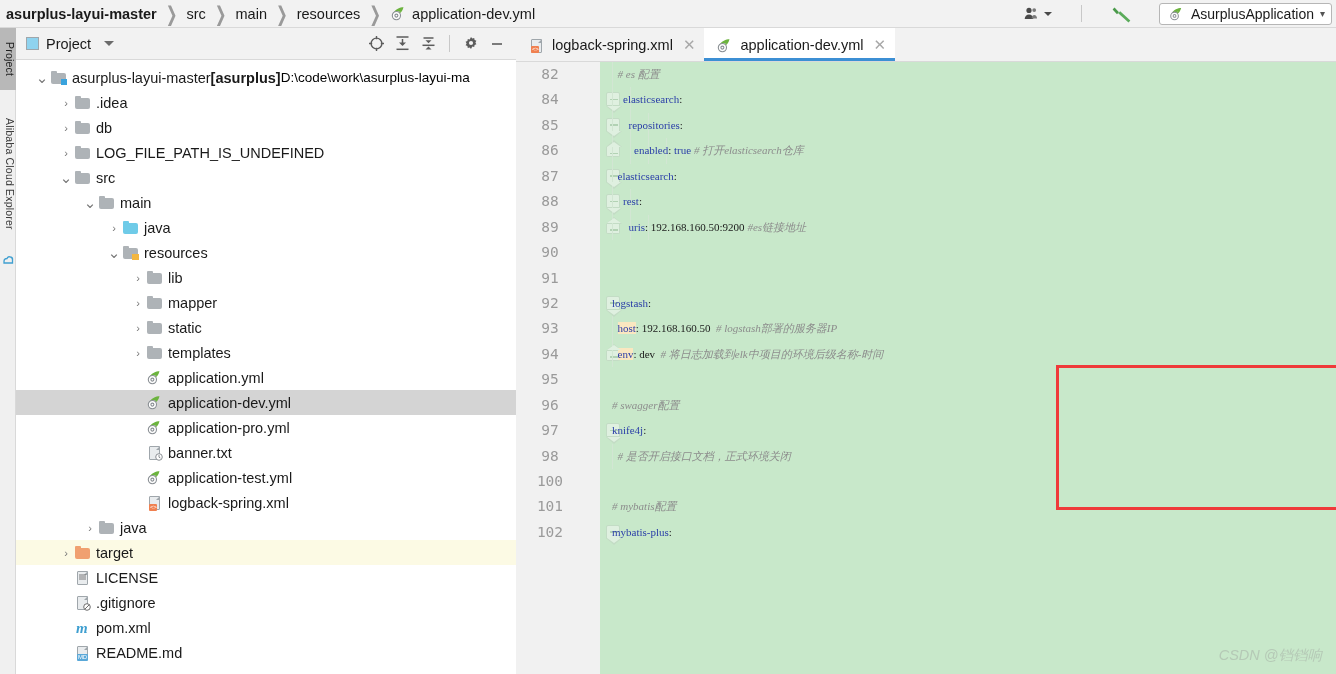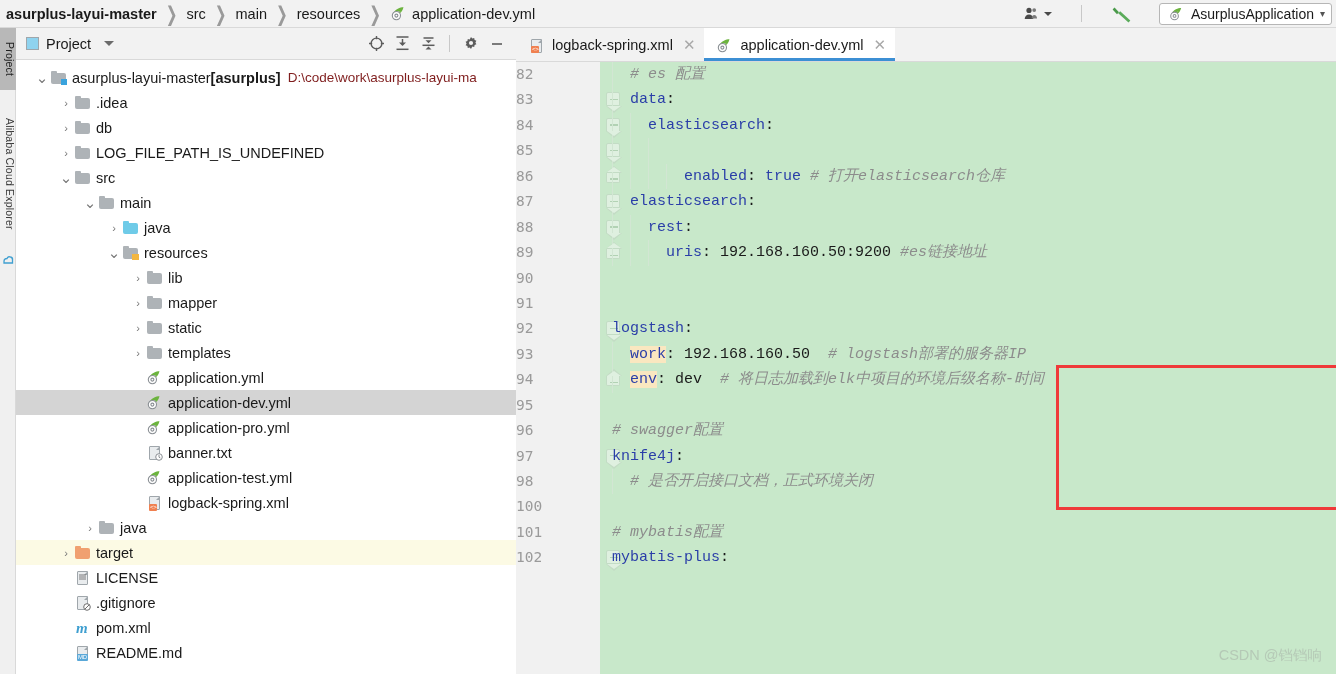--- a/index.html
+++ b/index.html
@@ -92,21 +92,21 @@
   .row.sel { background: #d4d4d4; }
   .row.excluded { background: #fcfae4; }
   .arrow {
     width: 16px; flex: 0 0 16px; display: flex;
     align-items: center; justify-content: center;
     font-size: 11px; color: #777;
   }
   .arrow.none { visibility: hidden; }
   .ic { width: 17px; flex: 0 0 17px; margin-right: 5px; position: relative; height: 17px; }
   .name-bold { font-weight: bold; text-align: center; }
-  .path-dim { color: #7f1d1d; margin-left: 7px; font-size: 13.5px; }
+  .path-dim { color: #000000; font-size: 13.5px; }
 
   
   .folder {
     position: absolute; left: 1px; top: 4px; width: 15px; height: 11px;
     background: #aeb3b7; border-radius: 1px 2px 2px 2px;
   }
   .folder:before {
     content: ""; position: absolute; left: 0; top: -2.5px;
     width: 6px; height: 3px; background: #aeb3b7; border-radius: 1px 1px 0 0;
   }
@@ -176,27 +176,27 @@
     background: #f1f1f1;
   }
   .foldcol {
     position: absolute; left: 84px; top: 0; width: 28px; height: 612px;
     background: #c8e8ca;
   }
   .codelines { position: absolute; left: 0; top: 0; width: 820px; height: 612px; }
 
   .cl { position: relative; height: 25.45px; }
   .lnum {
-    position: absolute; left: 0; width: 68px; text-align: left;
+    position: absolute; left: 0; width: 68px; text-align: center;
     font-family: "DejaVu Sans Mono", monospace; font-size: 14.5px;
     color: #9a9a9a; line-height: 25.45px;
   }
   .ctext {
-    position: absolute; left: 96px; font-family: Liberation Mono, monospace;
-    font-size: 15px; line-height: 25.45px; white-space: pre; color: #000;
+    position: absolute; left: 96px; font-family: Liberation Serif, serif;
+    font-size: 11px; line-height: 25.45px; white-space: pre; color: #000;
   }
   .k { color: #2a3ea8; }
   .v { color: #1a1a1a; }
   .cm { color: #8c8c8c; font-style: italic; }
   .hl { background: #fae7c0; }
 
   
   .fold {
     position: absolute; left: 90px; width: 14px; height: 14px;
     top: 5px; border: 1.4px solid #c3dcc5; background: #dff0e0;
@@ -238,21 +238,21 @@
   .annobox {
     position: absolute; left: 540px; top: 337px; width: 630px; height: 145px;
     border: 3px solid #ef3a3a; pointer-events: none;
   }
   .annotext {
     position: absolute; left: 908px; top: 488px;
     font-size: 17px; color: #ef3a3a; white-space: nowrap;
   }
   .watermark {
     position: absolute; right: 14px; bottom: 9px;
-    font-size: 14.5px; color: #b5c9b6; white-space: nowrap;
+    font-size: 14.5px; color: #b5c9b6; white-space: nowrap; font-style: italic;
   }
 </style>
 </head>
 <body>
 
 <div id="app">
 
   <div class="topbar">
     <div class="crumbs">
       <span class="crumb root">asurplus-layui-master</span>
@@ -612,44 +612,37 @@
     <div class="codearea">
       <div class="gutter"></div>
       <div class="foldcol"></div>
       <div class="codelines" id="codelines">
           <div class="cl">
             <span class="lnum">82</span>
             <span class="indent-guide" style="left: 96px;"></span>
             <span class="ctext"><span class="cm">  # es 配置</span></span>
           </div>
           <div class="cl">
-            <span class="lnum">83</span>
-            <span class="fold open">
-              <span class="fold-dash"></span>
-            </span>
-            <span class="indent-guide" style="left: 96px;"></span>
-            <span class="ctext"><span class="v">  </span><span class="k">data</span><span class="v">:</span></span>
-          </div>
-          <div class="cl">
             <span class="lnum">84</span>
             <span class="fold open">
               <span class="fold-dash"></span>
             </span>
             <span class="indent-guide" style="left: 96px;"></span>
             <span class="indent-guide" style="left: 114px;"></span>
             <span class="ctext"><span class="v">    </span><span class="k">elasticsearch</span><span class="v">:</span></span>
           </div>
           <div class="cl">
             <span class="lnum">85</span>
             <span class="fold open">
               <span class="fold-dash"></span>
             </span>
             <span class="indent-guide" style="left: 96px;"></span>
             <span class="indent-guide" style="left: 114px;"></span>
             <span class="indent-guide" style="left: 132px;"></span>
+            <span class="ctext"><span class="v">      </span><span class="k">repositories</span><span class="v">:</span></span>
           </div>
           <div class="cl">
             <span class="lnum">86</span>
             <span class="fold end">
               <span class="fold-dash"></span>
             </span>
             <span class="indent-guide" style="left: 96px;"></span>
             <span class="indent-guide" style="left: 114px;"></span>
             <span class="indent-guide" style="left: 132px;"></span>
             <span class="indent-guide" style="left: 150px;"></span>
@@ -693,21 +686,21 @@
           <div class="cl">
             <span class="lnum">92</span>
             <span class="fold open">
               <span class="fold-dash"></span>
             </span>
             <span class="ctext"><span class="k">logstash</span><span class="v">:</span></span>
           </div>
           <div class="cl">
             <span class="lnum">93</span>
             <span class="indent-guide" style="left: 96px;"></span>
-            <span class="ctext"><span class="v">  </span><span class="k hl">work</span><span class="v">: </span><span class="v">192.168.160.50</span><span class="cm">  # logstash部署的服务器IP</span></span>
+            <span class="ctext"><span class="v">  </span><span class="k hl">host</span><span class="v">: </span><span class="v">192.168.160.50</span><span class="cm">  # logstash部署的服务器IP</span></span>
           </div>
           <div class="cl">
             <span class="lnum">94</span>
             <span class="fold end">
               <span class="fold-dash"></span>
             </span>
             <span class="indent-guide" style="left: 96px;"></span>
             <span class="ctext"><span class="v">  </span><span class="k hl">env</span><span class="v">: </span><span class="v">dev</span><span class="cm">  # 将日志加载到elk中项目的环境后级名称-时间</span></span>
           </div>
           <div class="cl">

